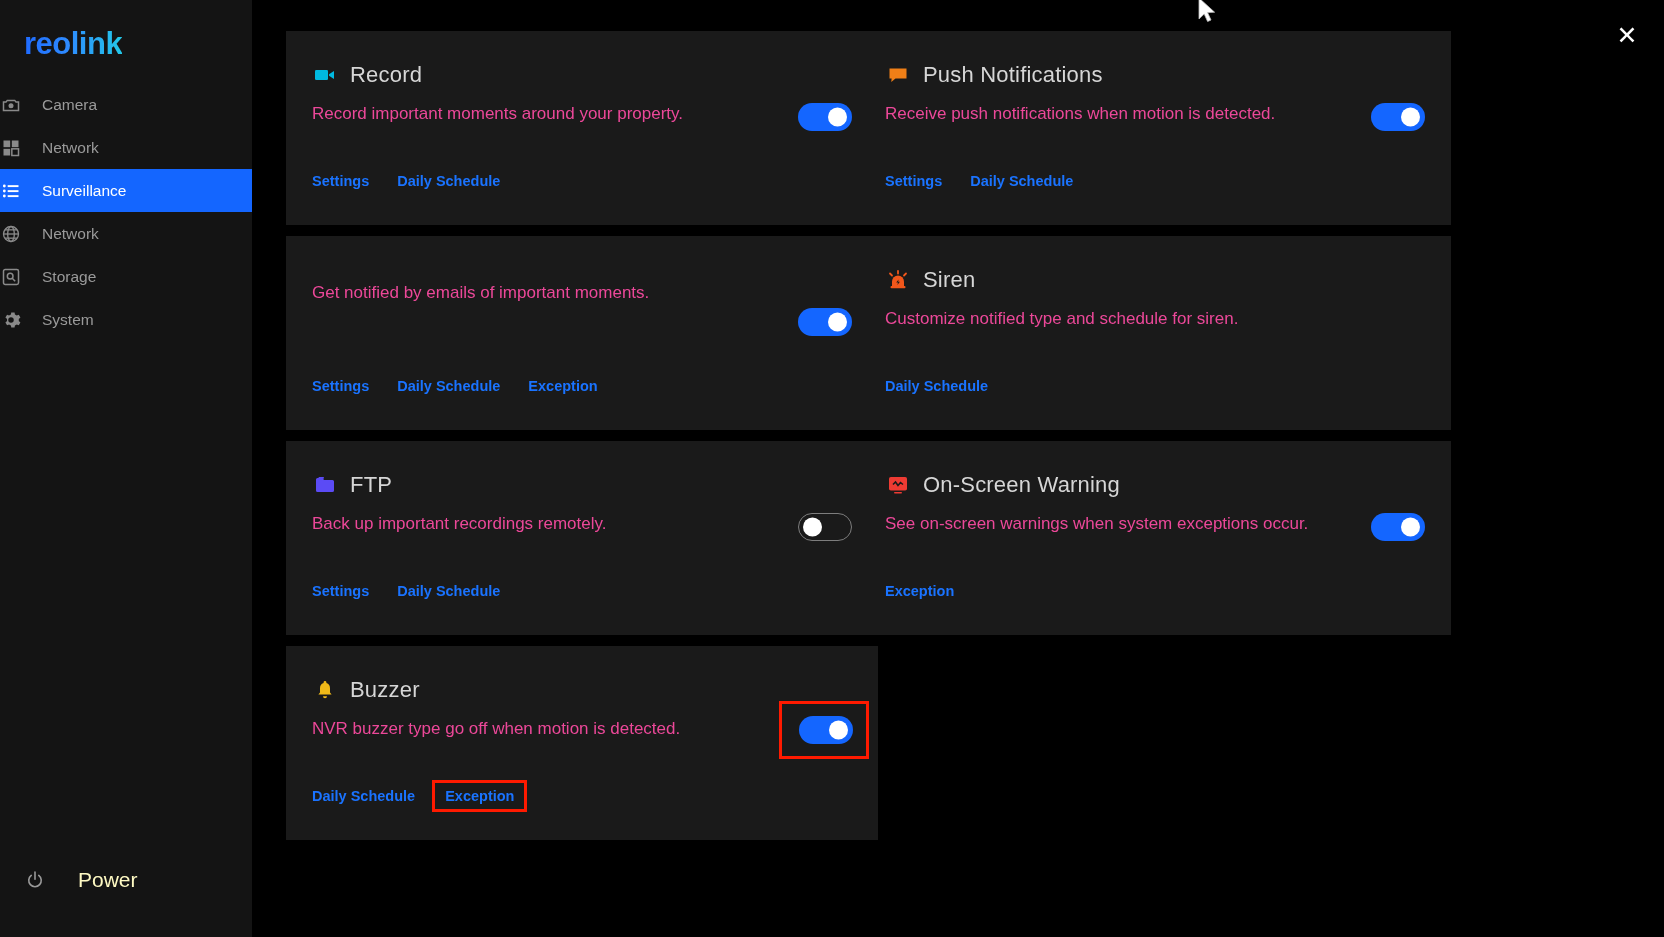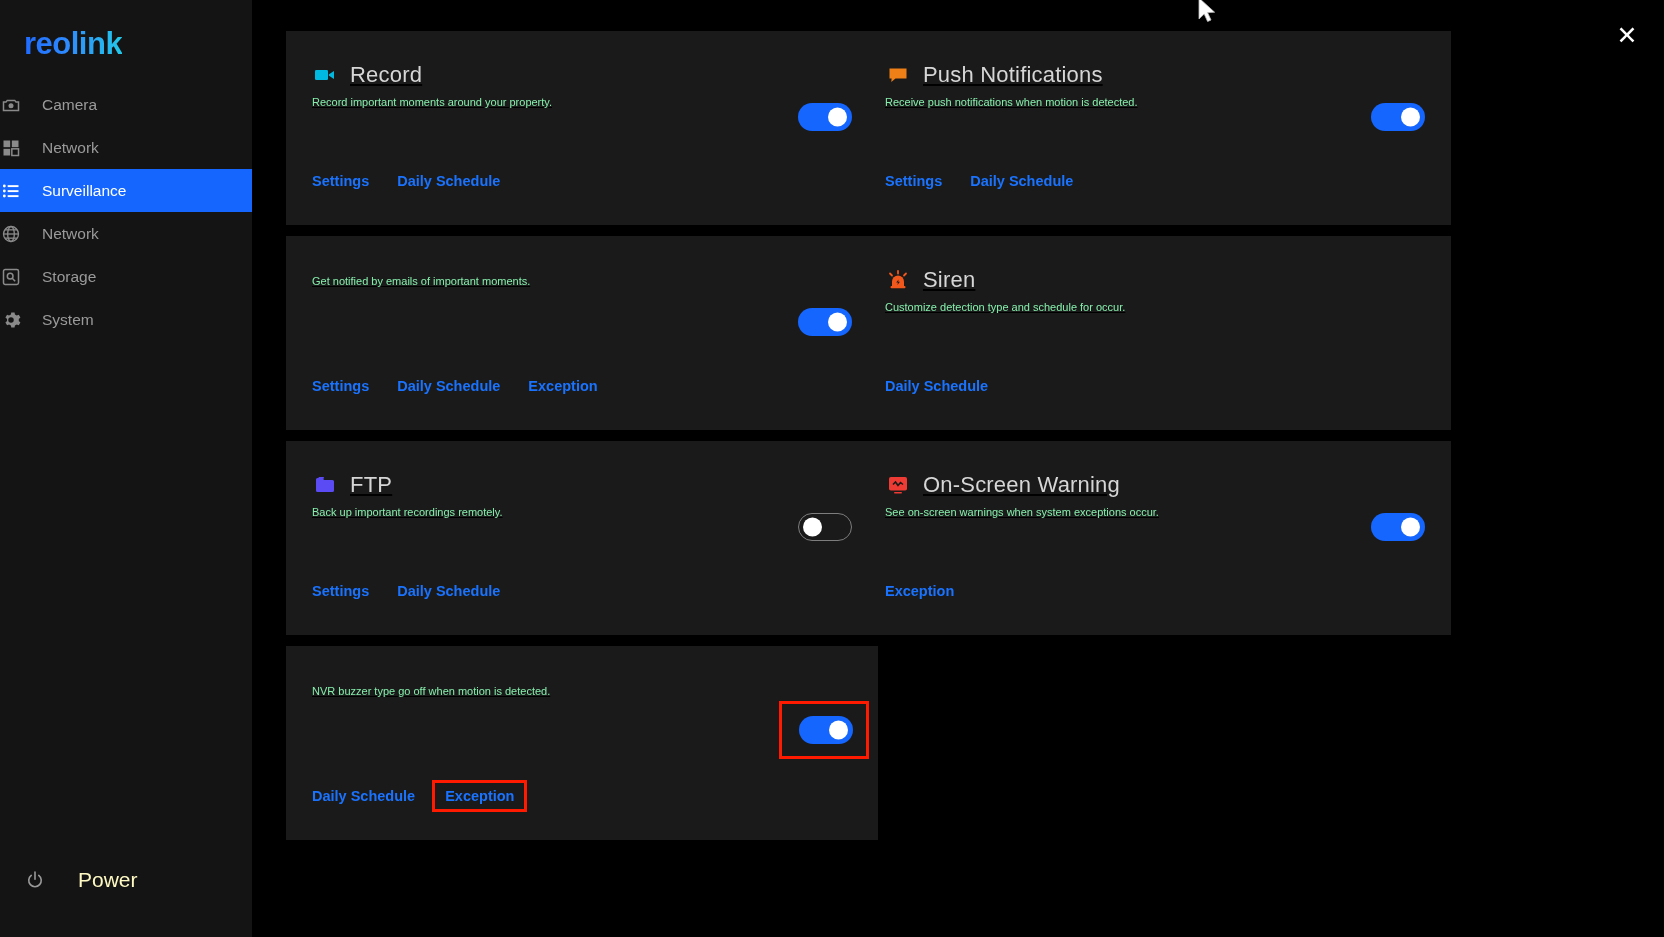--- a/index.html
+++ b/index.html
@@ -54,29 +54,29 @@
   }
 
   
   .content { position:absolute; left:286px; top:31px; width:1060px; }
   .col { position:absolute; top:0; width:506px; }
   .col-left  { left:0; }
   .col-right { left:539px;padding-left:34px; }
 
   .card {
     position:relative; width:592px; background:#1a1a1a;
-    margin-bottom:11px; padding:31px 26px 22px 26px; height:194px;text-decoration:underline;
+    margin-bottom:11px; padding:31px 26px 22px 26px; height:194px;
   }
   .card-head { display:flex; align-items:center; }
   .card-icon {
     width:26px; height:26px; margin-right:12px; flex:0 0 26px;
     display:flex; align-items:center; justify-content:center;
   }
   .card-title { font-size:22px; color:#d6d6d6; font-weight:400; letter-spacing:.2px; }
-  .card-desc { margin-top:8px; font-size:11px; color:#86efac; }
+  .card-desc { margin-top:16px; font-size:17px; color:#ec4899; }
   .card-links { position:absolute; left:26px; bottom:36px; display:flex; }
   .card-link {
     font-size:14.5px; color:#1a73ff; font-weight:700;
     margin-right:28px; cursor:pointer; white-space:nowrap;
   }
   .card-link.boxed {
     outline:3px solid #ff1a00; padding:5px 10px;
     margin-left:-8px; margin-top:-5px; margin-bottom:-5px;
   }
 
@@ -247,20 +247,29 @@
         <div class="toggle off">
             <span class="knob"></span>
           </div>
         <div class="card-links">
           <span class="card-link">Settings</span>
           <span class="card-link">Daily Schedule</span>
         </div>
       </div>
 
       <div class="card">
+        <div class="card-head">
+          <span class="card-icon">
+            <svg width="24" height="24" viewBox="0 0 24 24">
+                <path d="M12 3a1.4 1.4 0 011.4 1.4v.6A5.6 5.6 0 0117 10.4v4l1.6 2.2H5.4L7 14.4v-4A5.6 5.6 0 0110.6 5v-.6A1.4 1.4 0 0112 3z" fill="#f0b918"></path>
+                <path d="M10 18.2a2 2 0 004 0z" fill="#f0b918"></path>
+              </svg>
+          </span>
+          <span class="card-title">Buzzer</span>
+        </div>
         <div class="card-desc">NVR buzzer type go off when motion is detected.</div>
         <div class="toggle-wrap boxed">
           <div class="toggle on">
               <span class="knob"></span>
             </div>
         </div>
         <div class="card-links">
           <span class="card-link">Daily Schedule</span>
           <span class="card-link boxed">Exception</span>
         </div>
@@ -295,21 +304,21 @@
               <path d="M6 18v-4.5a6 6 0 0112 0V18z" fill="#f2571b"></path>
               <rect x="4.5" y="18" width="15" height="2.3" rx="1" fill="#f2571b"></rect>
               <line x1="4" y1="5.5" x2="6" y2="7.5" stroke="#f2571b" stroke-width="1.8" stroke-linecap="round"></line>
               <line x1="20" y1="5.5" x2="18" y2="7.5" stroke="#f2571b" stroke-width="1.8" stroke-linecap="round"></line>
               <line x1="12" y1="3" x2="12" y2="5.6" stroke="#f2571b" stroke-width="1.8" stroke-linecap="round"></line>
               <path d="M12.6 11.5l-2.4 3.1h1.8l-.6 2.4 2.5-3.2h-1.8z" fill="#1a1a1a"></path>
             </svg>
           </span>
           <span class="card-title">Siren</span>
         </div>
-        <div class="card-desc">Customize detection type and schedule for occur.</div>
+        <div class="card-desc">Customize notified type and schedule for siren.</div>
         <div class="card-links">
           <span class="card-link">Daily Schedule</span>
         </div>
       </div>
 
       <div class="card">
         <div class="card-head">
           <span class="card-icon">
             <svg width="24" height="24" viewBox="0 0 24 24">
               <rect x="3" y="4" width="18" height="13.5" rx="1.8" fill="#ee3b33"></rect>

